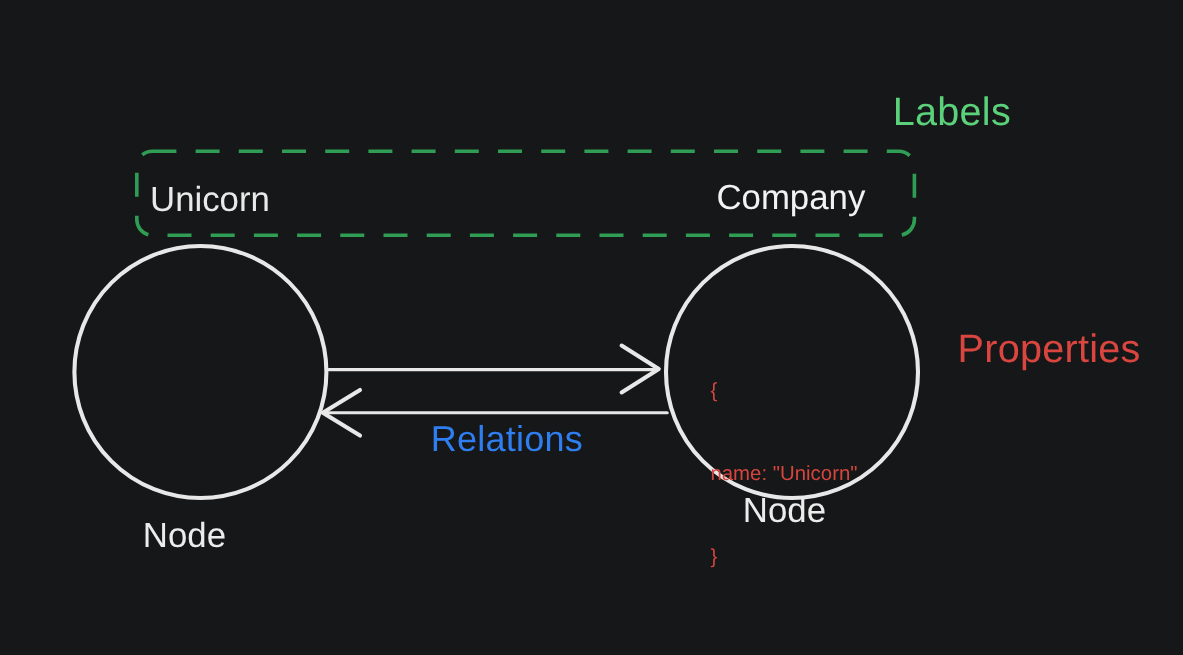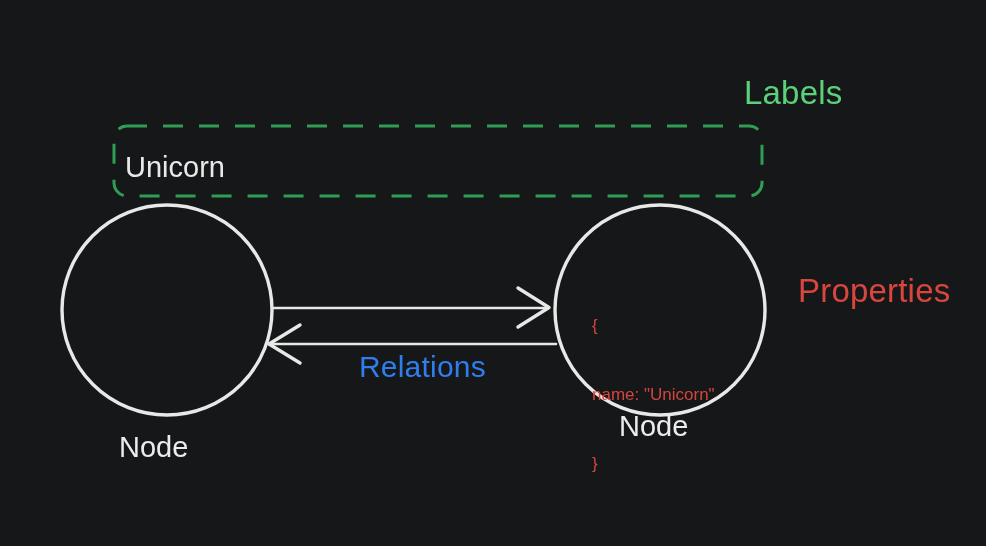--- a/index.html
+++ b/index.html
@@ -122,20 +122,21 @@
     </g>
   </svg>
 
   <div class="txt ann-labels">Labels</div>
 
   <div class="txt ann-properties">Properties</div>
 
   <div class="txt ann-relations">Relations</div>
 
   <div class="txt lbl-person">Unicorn</div>
+  <div class="txt lbl-company">Company</div>
 
   <div class="txt node-caption node-caption-left">Node</div>
   <div class="txt node-caption node-caption-right">Node</div>
 
   <div class="props-json">
     <span class="pj-line">{</span>
     <span class="pj-line">name: "Unicorn"</span>
     <span class="pj-line">}</span>
   </div>
 

